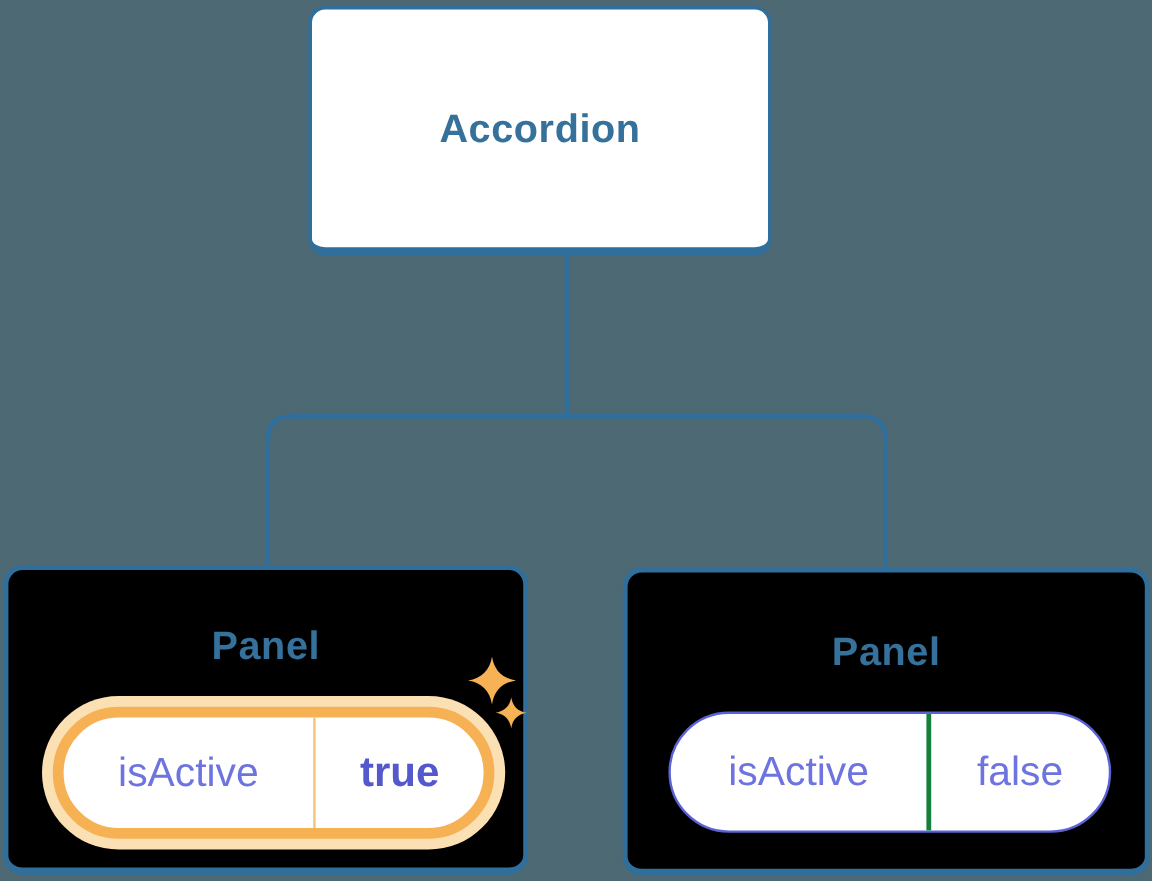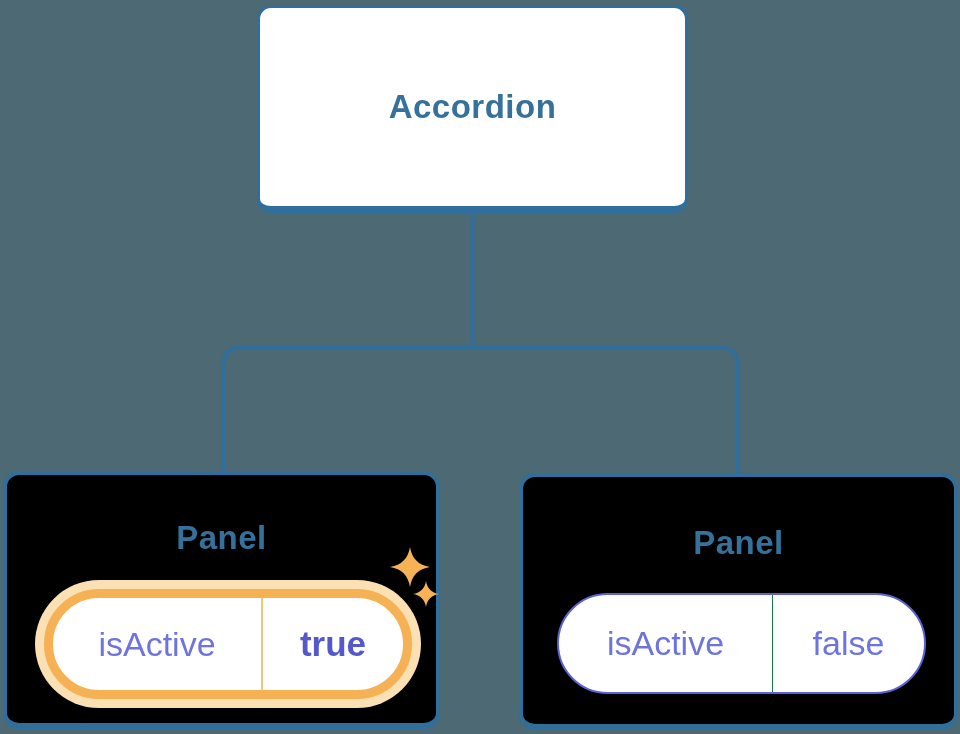--- a/index.html
+++ b/index.html
@@ -10,21 +10,21 @@
   }
   *{box-sizing:border-box;}
 
   
   .node{
     position:absolute;background:#FFFFFF;
     border:3px solid #306E9C;border-radius:14px;
     display:flex;align-items:center;justify-content:center;
   }
   #accordion-node{
-    left:257px;top:5px;width:431px;height:208px;
+    left:257px;top:5px;width:386px;height:208px;
     border-width:3px 3px 7px 3px;
   }
   .node-title{
     color:#35719A;font-size:33px;font-weight:600;letter-spacing:.5px;
   }
 
   
   #tree-connector{position:absolute;left:0;top:0;pointer-events:none;}
 
   
@@ -50,21 +50,21 @@
     border:9px solid #F6B155;border-radius:60px;
     box-shadow:0 0 0 9px #FAE0B2;
   }
   .pill-active .cell-name{width:208px;}
   .pill-active .cell-value{flex:1;border-left:2px solid #F5C476;}
   .pill-inactive{
     left:34px;top:116px;width:369px;height:101px;
     border:2px solid #5A62D6;border-radius:52px;
   }
   .pill-inactive .cell-name{width:213px;}
-  .pill-inactive .cell-value{flex:1;border-left:1px solid #15803d;}
+  .pill-inactive .cell-value{flex:1;border-left:4px solid #15803d;}
   .cell{
     display:flex;align-items:center;justify-content:center;
     font-size:34px;color:#6E74DF;
   }
   .value-bold{font-weight:700;color:#5358CC;font-size:35px;}
 
   
   .sparkle{position:absolute;}
   #sparkle-large{left:383px;top:72px;width:40px;height:40px;}
   #sparkle-small{left:406px;top:106px;width:26px;height:26px;}

